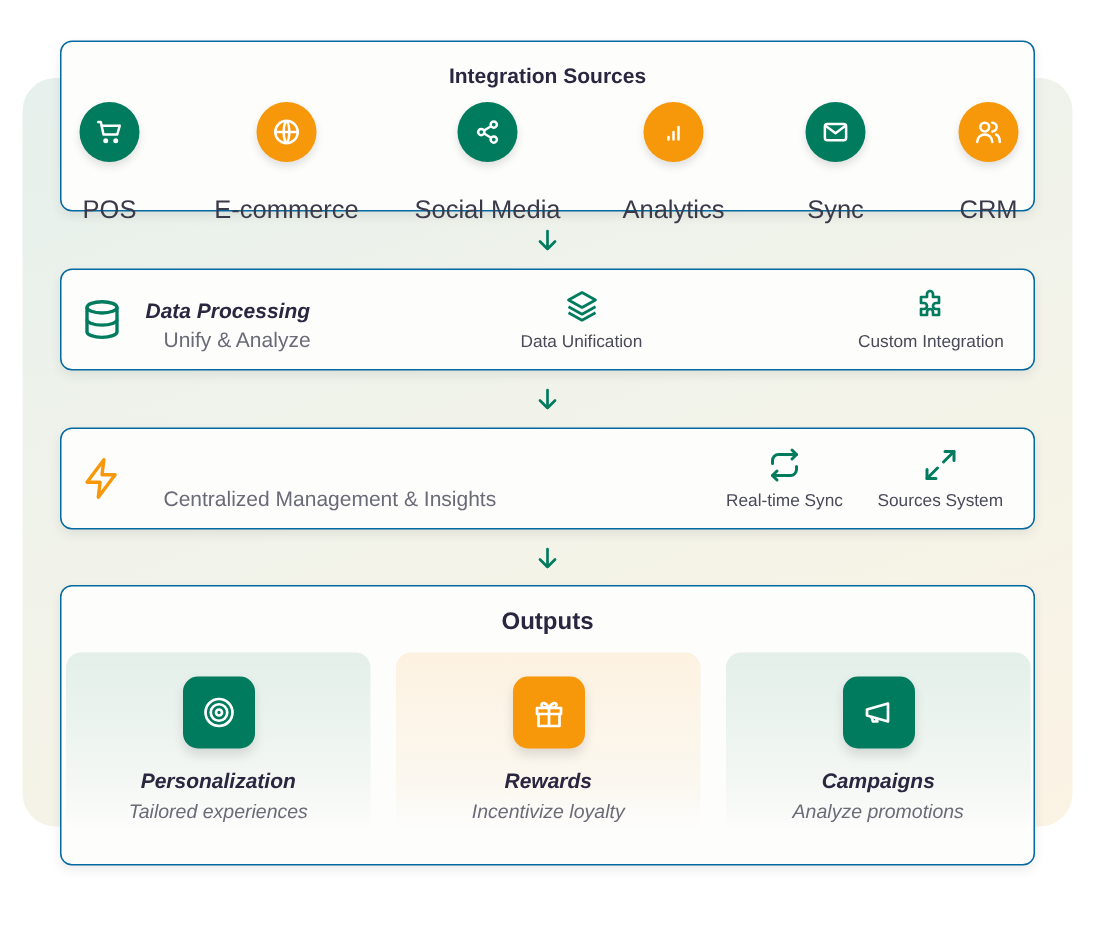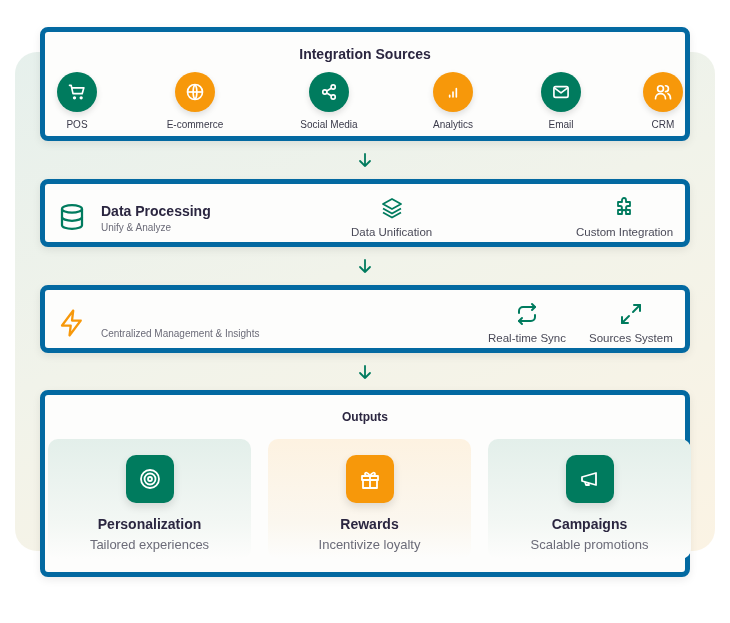--- a/index.html
+++ b/index.html
@@ -7,56 +7,56 @@
   body { font-family: "Liberation Sans", "DejaVu Sans", sans-serif; color: #2b2640; position: relative; }
 
   .bg-panel {
     position: absolute; left: 15px; top: 52px; width: 700px; height: 499px;
     border-radius: 22px;
     background: linear-gradient(160deg, #e6f0ec 0%, #f1f3ea 45%, #fbf3e4 100%);
   }
 
   .card {
     position: absolute; left: 40px; width: 650px; background: #fdfdfc;
-    border-radius: 8px; border: 5px solid #0369a1;
+    border-radius: 8px; border: 1px solid #0369a1;
     box-shadow: 0 3px 8px rgba(0,0,0,0.08);
   }
 
   
   .sources { top: 27px; height: 114px; }
   .sources .title { position: absolute; top: 14px; left: 0; width: 100%; text-align: center; font-size: 14px; font-weight: bold; color: #2b2640; }
   .source { position: absolute; top: 40px; width: 100px; text-align: center; }
   .source .circle {
     width: 40px; height: 40px; border-radius: 50%; margin: 0 auto;
     display: flex; align-items: center; justify-content: center;
     box-shadow: 0 3px 6px rgba(0,0,0,0.12);
   }
-  .source .label { margin-top: 7px; font-size: 10px; color: #3a3a4a; }
+  .source .label { margin-top: 22px; font-size: 17px; color: #3a3a4a; }
 
   .green { background: #007b5e; }
   .orange { background: #f7980a; }
 
   .arrow { position: absolute; left: 357px; width: 16px; height: 16px; }
 
   
   .row { height: 68px; }
   .processing { top: 179px; }
   .hub { top: 285px; }
   .row .main-icon { position: absolute; left: 12px; top: 18px; width: 30px; height: 30px; }
-  .row .name { position: absolute; left: 56px; top: 19px; font-size: 14px; font-weight: bold; color: #2b2640; }
-  .row .sub { position: absolute; left: 56px; top: 38px; font-size: 10px; color: #6b6b78; text-align: right; }
+  .row .name { position: absolute; left: 56px; top: 19px; font-size: 14px; font-weight: bold; color: #2b2640; font-style: italic; }
+  .row .sub { position: absolute; left: 68px; top: 38px; font-size: 14px; color: #6b6b78; text-align: right; }
   .feat { position: absolute; top: 12px; text-align: left; }
   .feat svg { display: block; margin: 0 auto; }
   .feat .flabel { margin-top: 6px; font-size: 11.5px; color: #4a4a58; white-space: nowrap; }
 
   
   .outputs { top: 390px; height: 187px; }
-  .outputs .title { position: absolute; top: 15px; width: 100%; text-align: center; font-size: 12px; font-weight: bold; color: #2b2640; }
+  .outputs .title { position: absolute; top: 15px; width: 100%; text-align: center; font-size: 16px; font-weight: bold; color: #2b2640; }
   .out {
-    position: absolute; top: 44px; width: 203px; height: 120px; border-radius: 10px; text-align: center;
+    position: absolute; top: 44px; width: 203px; height: 120px; border-radius: 10px; text-align: center; font-style: italic;
   }
   .out.g { background: linear-gradient(180deg, #e3efea 0%, #f3f7f4 70%, #fdfdfc 100%); }
   .out.o { background: linear-gradient(180deg, #fdf2e1 0%, #fbf7ef 70%, #fdfdfc 100%); }
   .out .sq {
     width: 48px; height: 48px; border-radius: 10px; margin: 16px auto 0;
     display: flex; align-items: center; justify-content: center;
     box-shadow: 0 4px 8px rgba(0,0,0,0.12);
   }
   .out .oname { margin-top: 13px; font-size: 14px; font-weight: bold; color: #2b2640; }
   .out .osub { margin-top: 5px; font-size: 13px; color: #6b6b78; }
@@ -112,21 +112,21 @@
     <div class="label">Analytics</div>
   </div>
 
   <div class="source" style="left:466px">
     <div class="circle green">
       <svg width="20" height="20" viewBox="0 0 24 24" fill="none" stroke="#fff" stroke-width="2" stroke-linejoin="round">
           <rect x="3.5" y="5.5" width="17" height="13" rx="2"></rect>
           <path d="M4 7l8 6 8-6"></path>
         </svg>
     </div>
-    <div class="label">Email</div>
+    <div class="label">Sync</div>
   </div>
 
   <div class="source" style="left:568px">
     <div class="circle orange">
       <svg width="20" height="20" viewBox="0 0 24 24" fill="none" stroke="#fff" stroke-width="2" stroke-linecap="round">
           <circle cx="9" cy="8" r="3.5"></circle>
           <path d="M3 20c0-4 3-6 6-6s6 2 6 6"></path>
           <path d="M15 4.5a3.5 3.5 0 0 1 0 7M18 14c2 .8 3 2.8 3 6"></path>
         </svg>
     </div>
@@ -224,15 +224,15 @@
   </div>
 
   <div class="out g" style="left:443px">
     <div class="sq green">
       <svg width="24" height="24" viewBox="0 0 24 24" fill="none" stroke="#fff" stroke-width="1.8" stroke-linejoin="round">
           <path d="M4 10v4l14 4V6z"></path>
           <path d="M7 15l1 3h3l-1-2"></path>
         </svg>
     </div>
     <div class="oname">Campaigns</div>
-    <div class="osub">Scalable promotions</div>
+    <div class="osub">Analyze promotions</div>
   </div>
 </div>
 
 </body></html>

